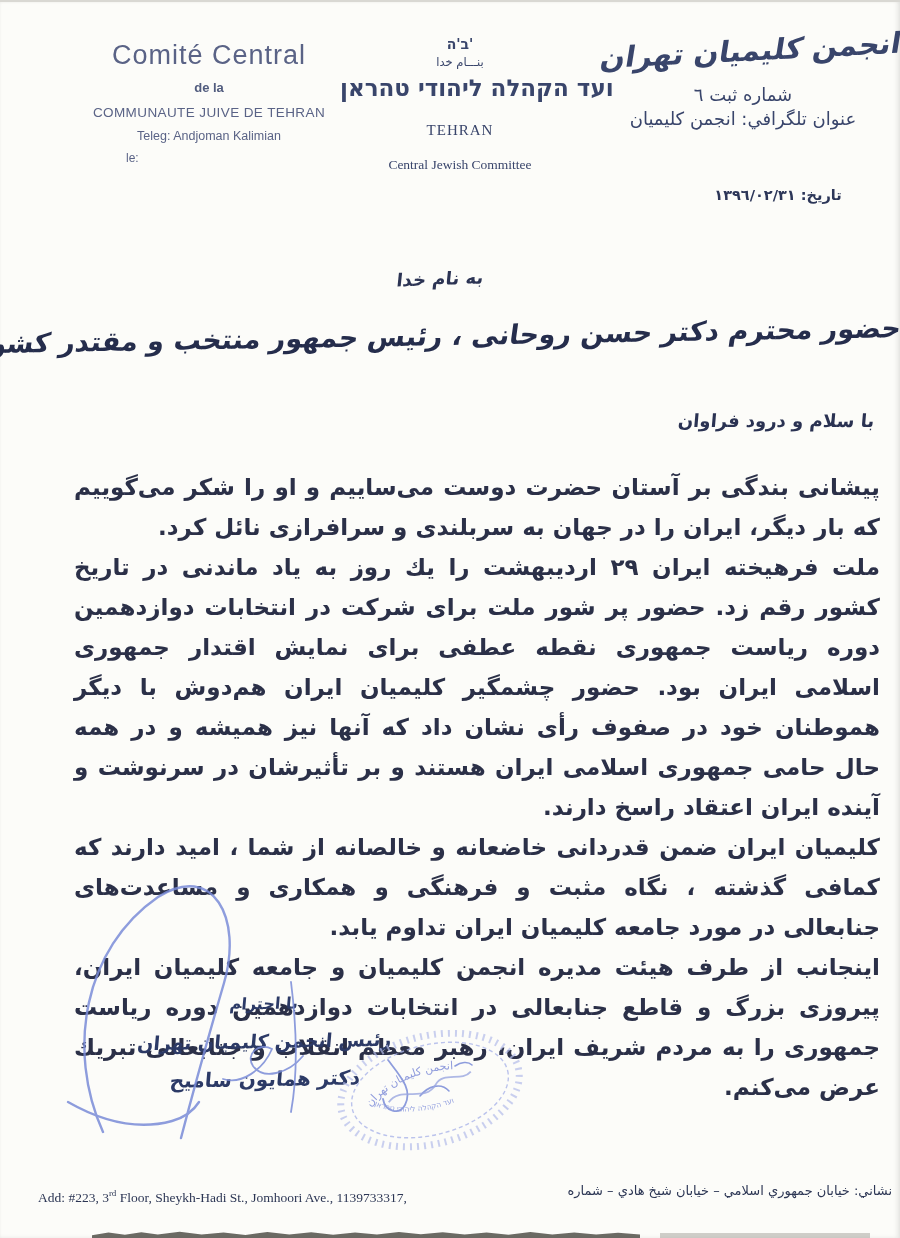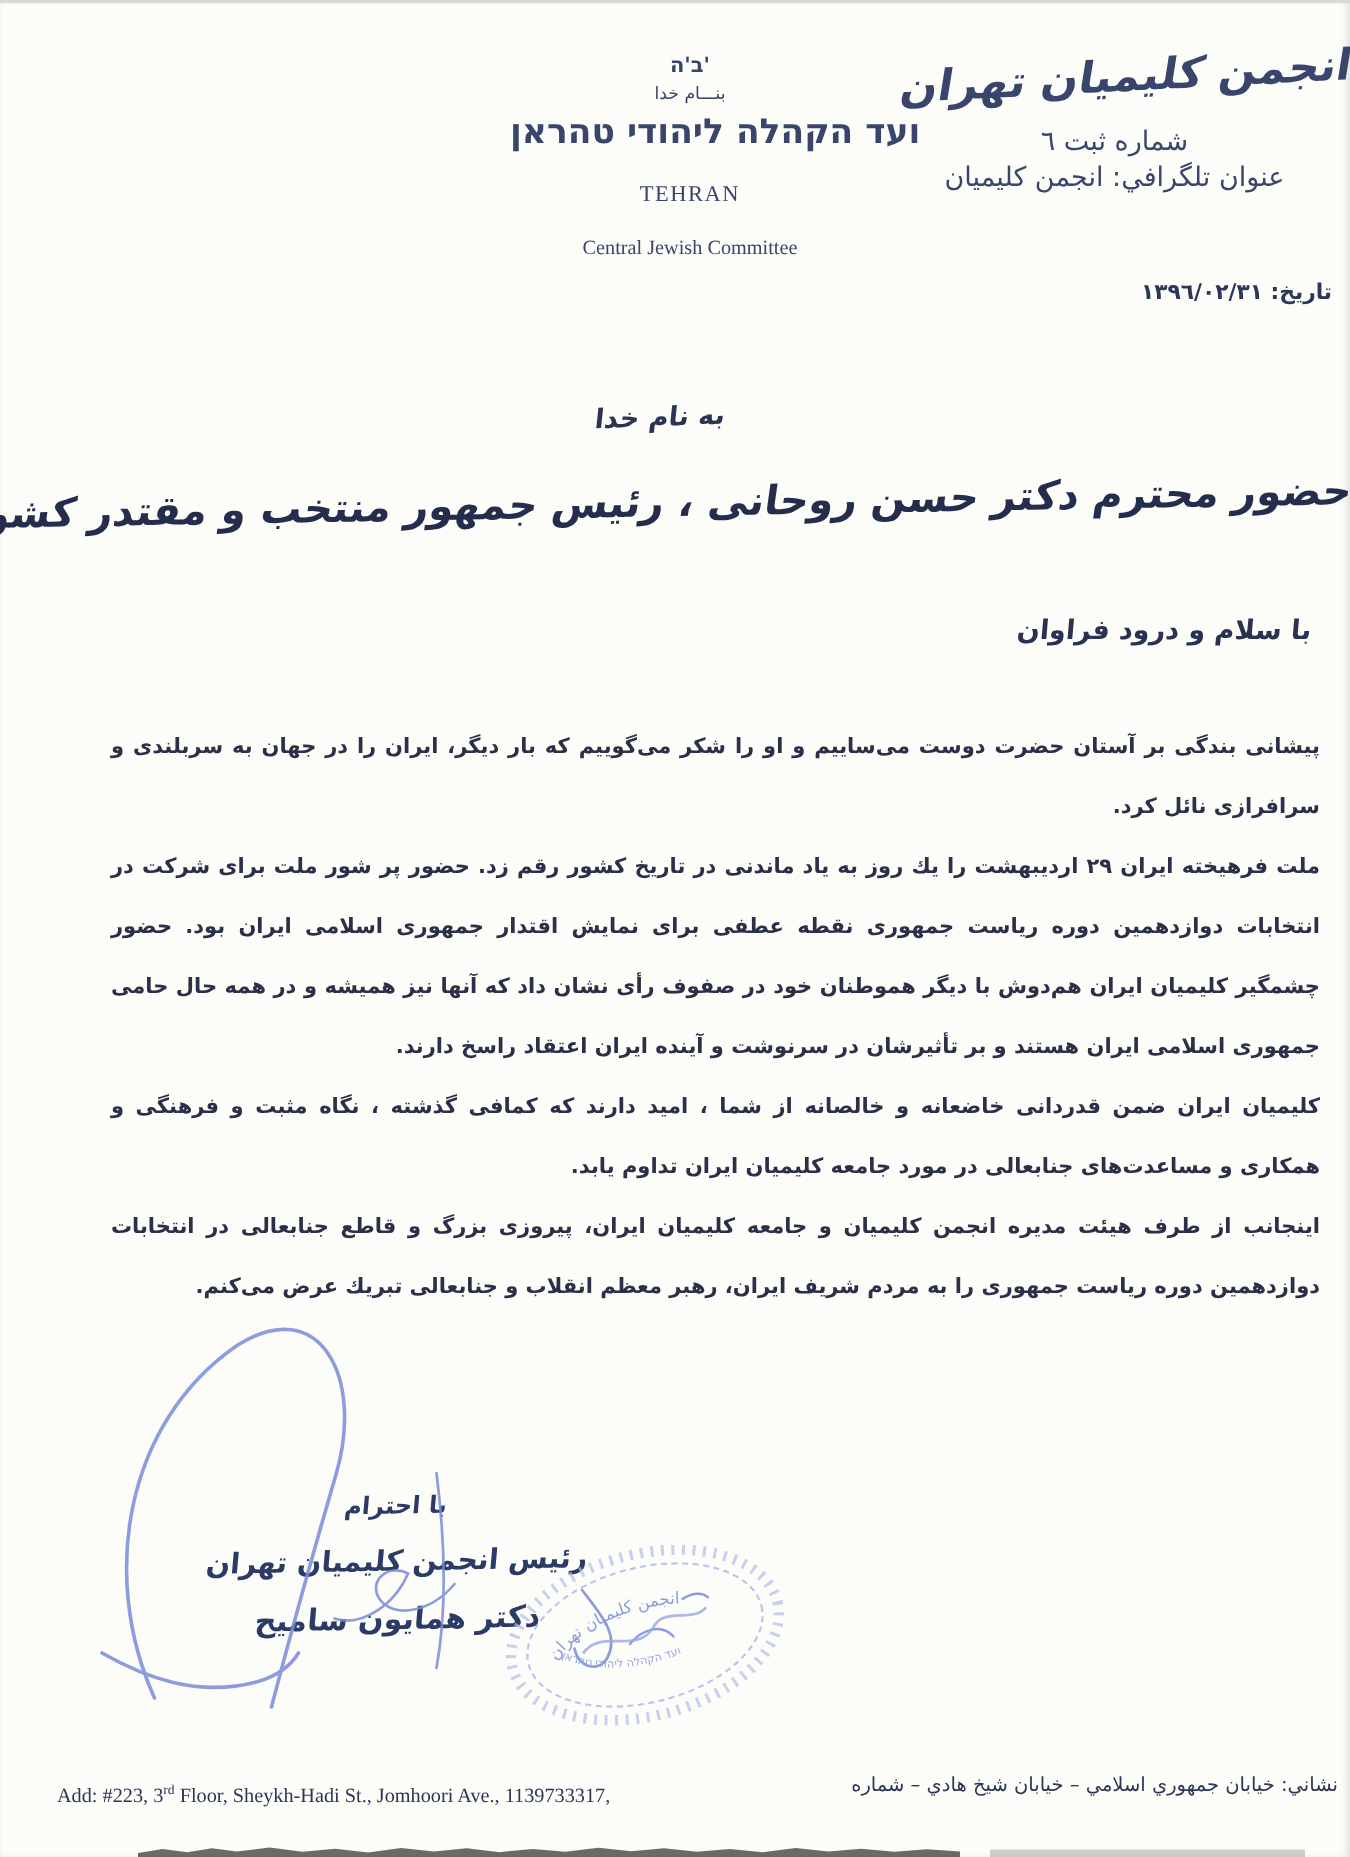--- a/index.html
+++ b/index.html
@@ -21,26 +21,26 @@
   .lh-center .besm{font-size:11.5px;margin-top:3px;}
   .lh-center .hebrew{font-size:23px;font-weight:700;margin-top:5px;font-family:"DejaVu Serif","DejaVu Sans",serif;white-space:nowrap;}
   .lh-center .city{font-size:15px;letter-spacing:1px;margin-top:21px;font-family:"Liberation Serif",serif;}
   .lh-center .orgen{font-size:13.5px;margin-top:18px;font-family:"Liberation Serif",serif;}
   .lh-right{position:absolute;right:16px;top:34px;width:282px;text-align:center;color:#39456b;}
   .lh-right .callig{font-size:29px;font-weight:700;transform:skewX(-12deg) rotate(-3deg);white-space:nowrap;}
   .lh-right .small{font-size:18px;direction:rtl;}
   .lh-right .reg{margin-top:16px;}
   .lh-right .telegfa{margin-top:3px;}
   
-  .meta{position:absolute;right:12px;top:178px;width:220px;direction:rtl;text-align:right;font-size:14.5px;font-weight:700;color:#2c3658;line-height:34px;}
+  .meta{position:absolute;right:12px;top:178px;width:220px;direction:rtl;text-align:center;font-size:14.5px;font-weight:700;color:#2c3658;line-height:34px;}
   
   .bismillah{position:absolute;left:0;top:268px;width:880px;text-align:center;font-size:18px;font-weight:700;transform:skewX(-8deg) rotate(-2deg);color:#2c3454;}
   .salutation{position:absolute;left:0;top:320px;width:900px;text-align:center;font-size:27px;font-weight:700;transform:skewX(-9deg) rotate(-1deg);color:#252d4c;direction:rtl;white-space:nowrap;}
   .greeting{position:absolute;right:26px;top:410px;font-size:18px;font-weight:700;transform:skewX(-5deg);color:#2a3252;direction:rtl;}
-  .body-text{position:absolute;left:74px;top:478px;width:806px;direction:rtl;text-align:justify;font-size:14px;font-weight:600;line-height:40px;color:#2b3048;}
+  .body-text{position:absolute;left:74px;top:467px;width:806px;direction:rtl;text-align:justify;font-size:23px;font-weight:600;line-height:40px;color:#2b3048;}
   .body-text p{margin:0;}
   
   .closing{position:absolute;left:112px;top:994px;width:305px;text-align:center;color:#2c3a66;transform:rotate(-1deg);direction:rtl;}
   .closing .regards{font-size:16px;font-weight:600;transform:skewX(-6deg);}
   .closing .ctitle{font-size:19px;font-weight:700;margin-top:17px;transform:skewX(-6deg);}
   .closing .cname{font-size:20px;font-weight:700;margin-top:15px;transform:skewX(-6deg);}
   
   .sig{position:absolute;left:0;top:0;width:900px;height:1238px;pointer-events:none;}
   .stamp{position:absolute;left:332px;top:1030px;width:196px;height:124px;pointer-events:none;}
   
@@ -52,20 +52,27 @@
     clip-path:polygon(0% 70%,3% 40%,6% 65%,9% 35%,12% 60%,16% 30%,20% 62%,24% 38%,28% 66%,32% 34%,36% 60%,40% 36%,44% 64%,48% 40%,52% 62%,56% 32%,60% 58%,64% 36%,68% 62%,72% 40%,76% 64%,80% 34%,84% 60%,88% 38%,92% 62%,96% 42%,100% 60%,100% 100%,0% 100%);}
   .strip2{position:absolute;left:660px;top:1233px;width:210px;height:5px;background:#7a7971;opacity:.35;}
   .edge-top{position:absolute;left:0;top:0;width:100%;height:2px;background:#d9d8d3;}
 </style>
 </head>
 <body>
 
 <div class="page">
   <div class="edge-top"></div>
 
+  <div class="lh-left">
+    <div class="title">Comité Central</div>
+    <div class="dela">de la</div>
+    <div class="org">COMMUNAUTE JUIVE DE TEHRAN</div>
+    <div class="teleg">Teleg: Andjoman Kalimian</div>
+    <div class="le">le:</div>
+  </div>
 
   <div class="lh-center">
     <div class="bh">ב'ה'</div>
     <div class="besm">بنـــام خدا</div>
     <div class="hebrew">ועד הקהלה ליהודי טהראן</div>
     <div class="city">TEHRAN</div>
     <div class="orgen">Central Jewish Committee</div>
   </div>
 
   <div class="lh-right">

